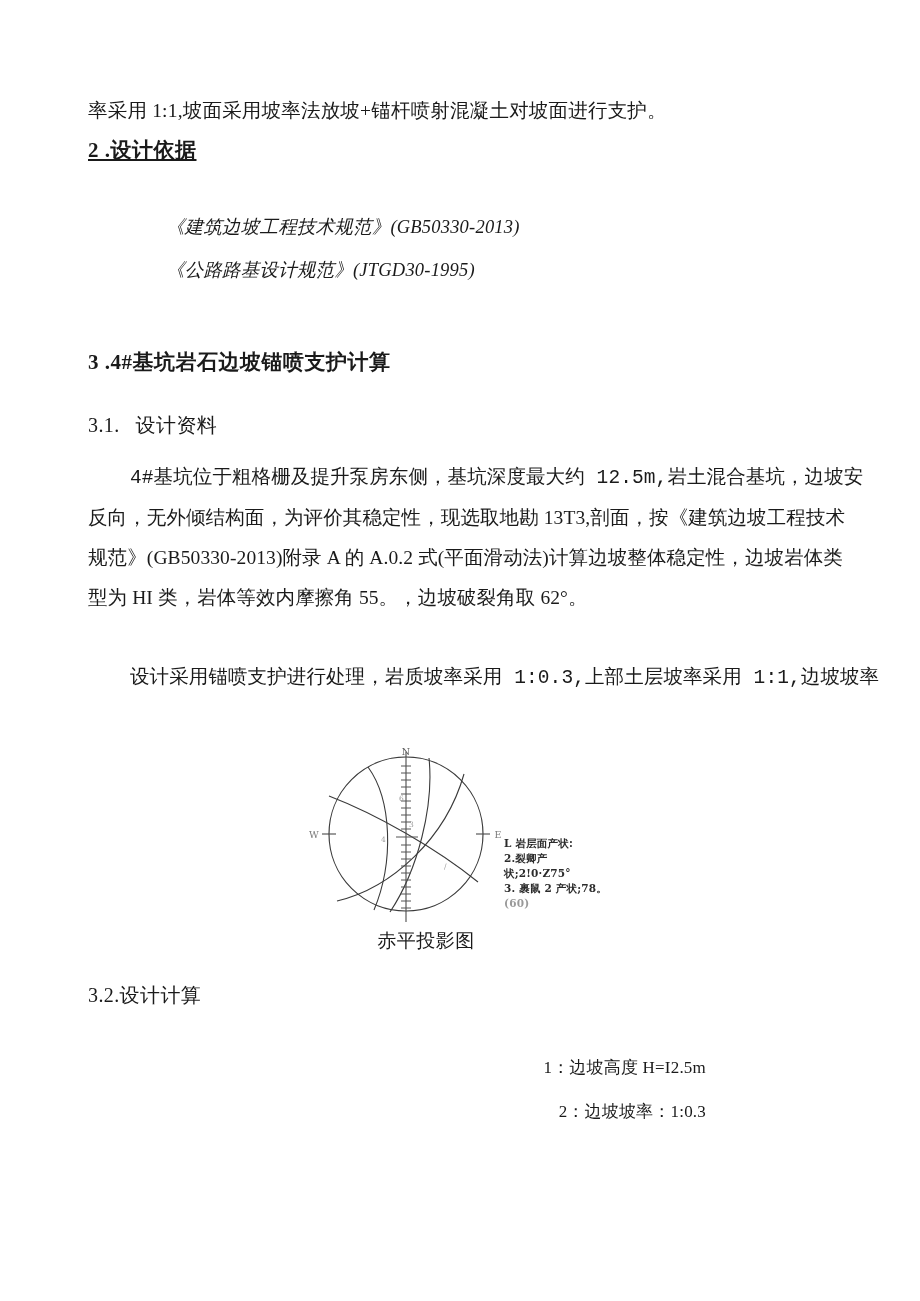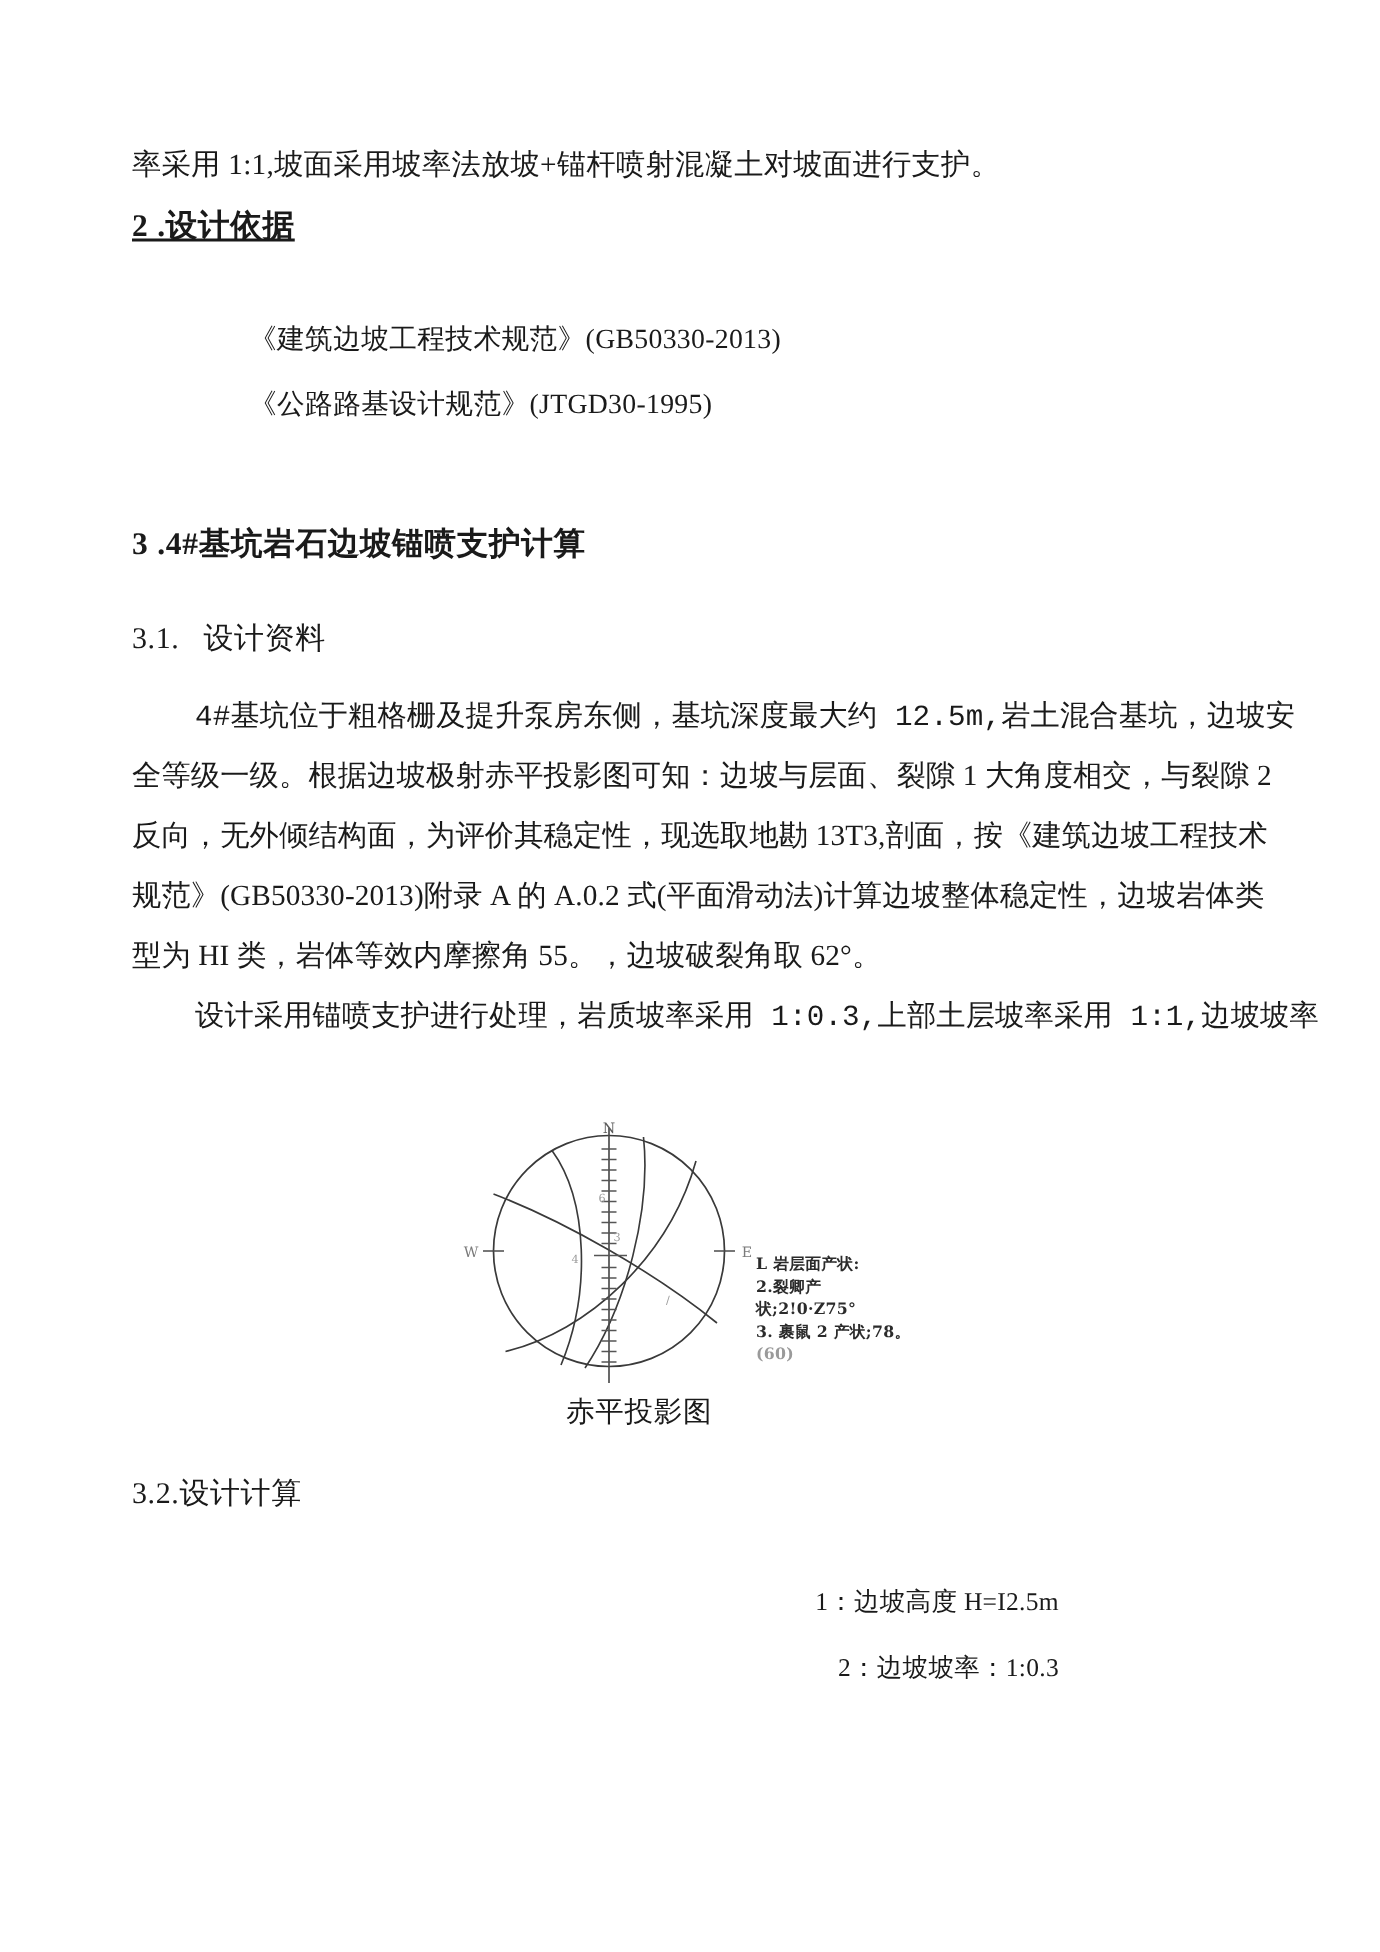--- a/index.html
+++ b/index.html
@@ -56,20 +56,21 @@
     white-space: nowrap;
   }
   .h-sub .numdot { margin-right: 16px; }
 
   
   .std-list {
     position: absolute;
     left: 78px;
     top: 206px;
     width: 640px;
+    font-style: italic;
   }
   .std-item {
     font-size: 18.5px;
     line-height: 43px;
     letter-spacing: 0.2px;
     white-space: nowrap;
   }
 
   
   .para {
@@ -151,21 +152,20 @@
     </div>
 
     <div class="h-major" style="top:348px;">3 .4#基坑岩石边坡锚喷支护计算</div>
 
     <div class="h-sub" style="top:412px;">
       <span class="numdot">3.1.</span><span>设计资料</span>
     </div>
 
     <div class="para" style="top:458px;">
       <div class="ln first">4#基坑位于粗格栅及提升泵房东侧，基坑深度最大约 12.5m,岩土混合基坑，边坡安</div>
-      <div class="ln">全等级一级。根据边坡极射赤平投影图可知：边坡与层面、裂隙 1 大角度相交，与裂隙 2</div>
       <div class="ln">反向，无外倾结构面，为评价其稳定性，现选取地勘 13T3,剖面，按《建筑边坡工程技术</div>
       <div class="ln">规范》(GB50330-2013)附录 A 的 A.0.2 式(平面滑动法)计算边坡整体稳定性，边坡岩体类</div>
       <div class="ln">型为 HI 类，岩体等效内摩擦角 55。，边坡破裂角取 62°。</div>
     </div>
 
     <div class="para" style="top:658px;">
       <div class="ln first">设计采用锚喷支护进行处理，岩质坡率采用 1:0.3,上部土层坡率采用 1:1,边坡坡率</div>
     </div>
 
     <div class="h-sub" style="top:982px;">3.2.设计计算</div>

